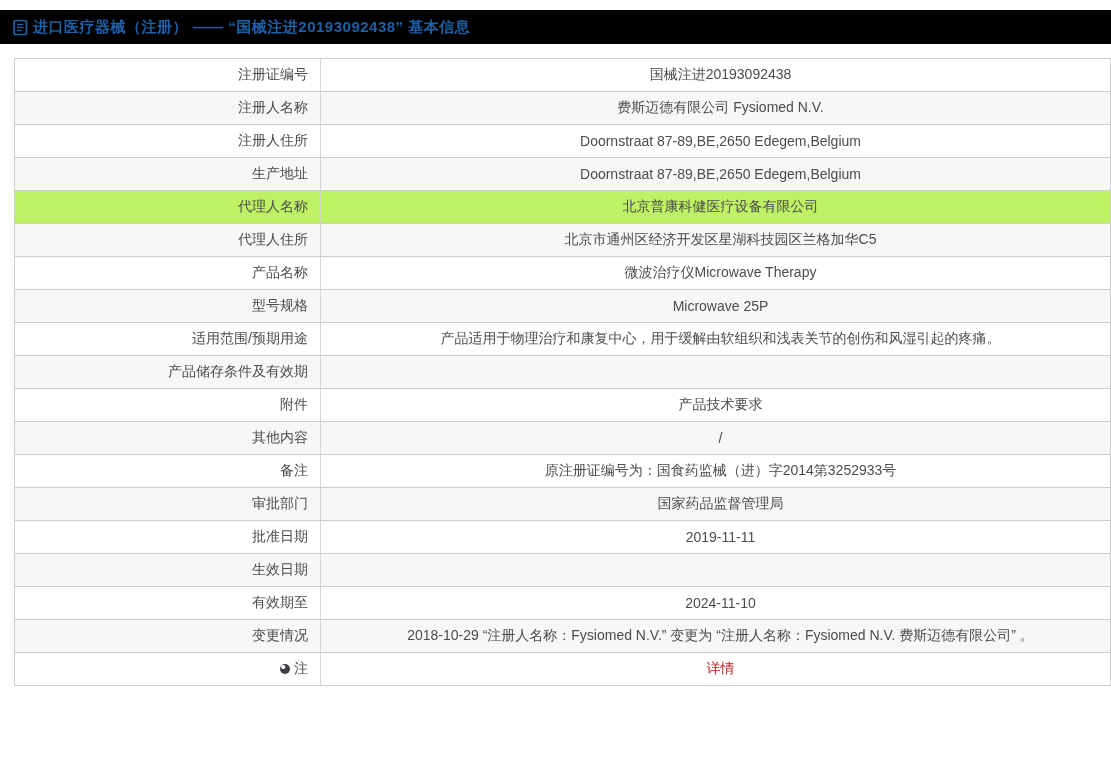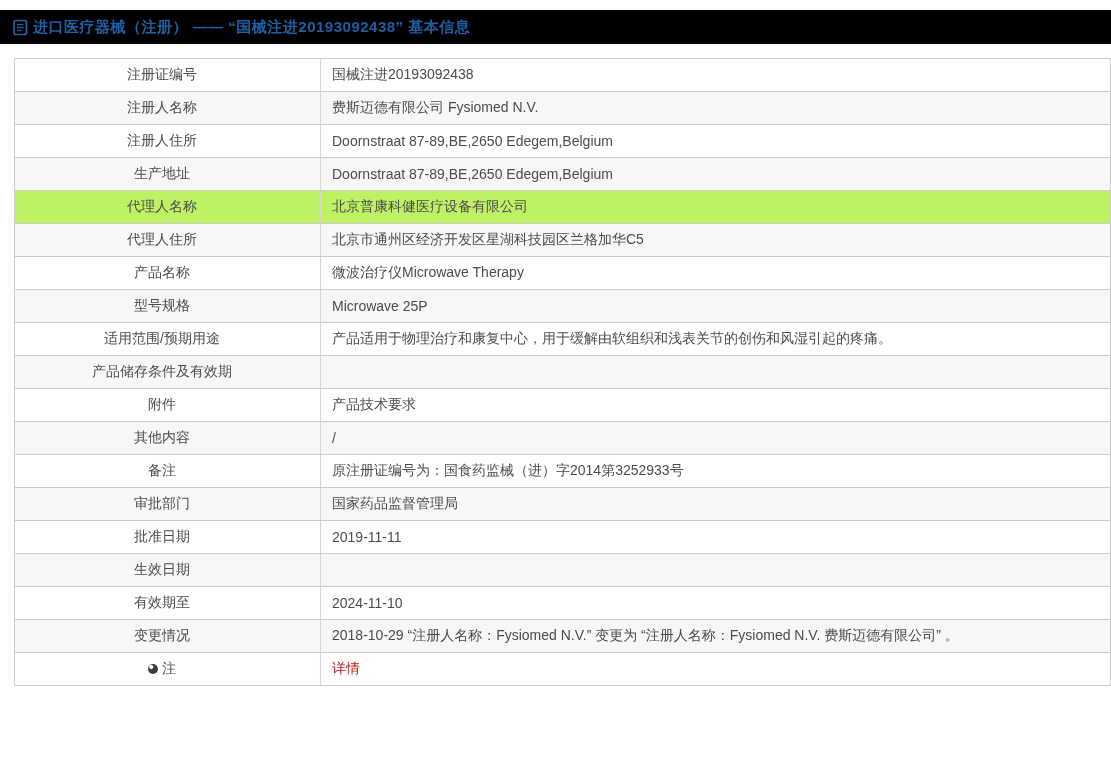--- a/index.html
+++ b/index.html
@@ -45,27 +45,27 @@
     height: 33px;
     font-size: 14px;
     color: #4c4c4c;
     box-sizing: border-box;
     vertical-align: middle;
     overflow: hidden;
     white-space: nowrap;
   }
   .info-table td.label-cell {
     width: 306px;
-    text-align: center;
+    text-align: right;
     padding-right: 12px;
     border-right: 1px solid #d6d6d6;
   }
   .info-table td.value-cell {
     padding-left: 11px;
-    text-align: left;
+    text-align: center;
   }
   .info-table tr:nth-child(even) {
     background: #f7f7f7;
   }
   .info-table tr.row-hover {
     background: #bef264;
   }
   a.detail-link {
     color: #b91c1c;
     text-decoration: none;

